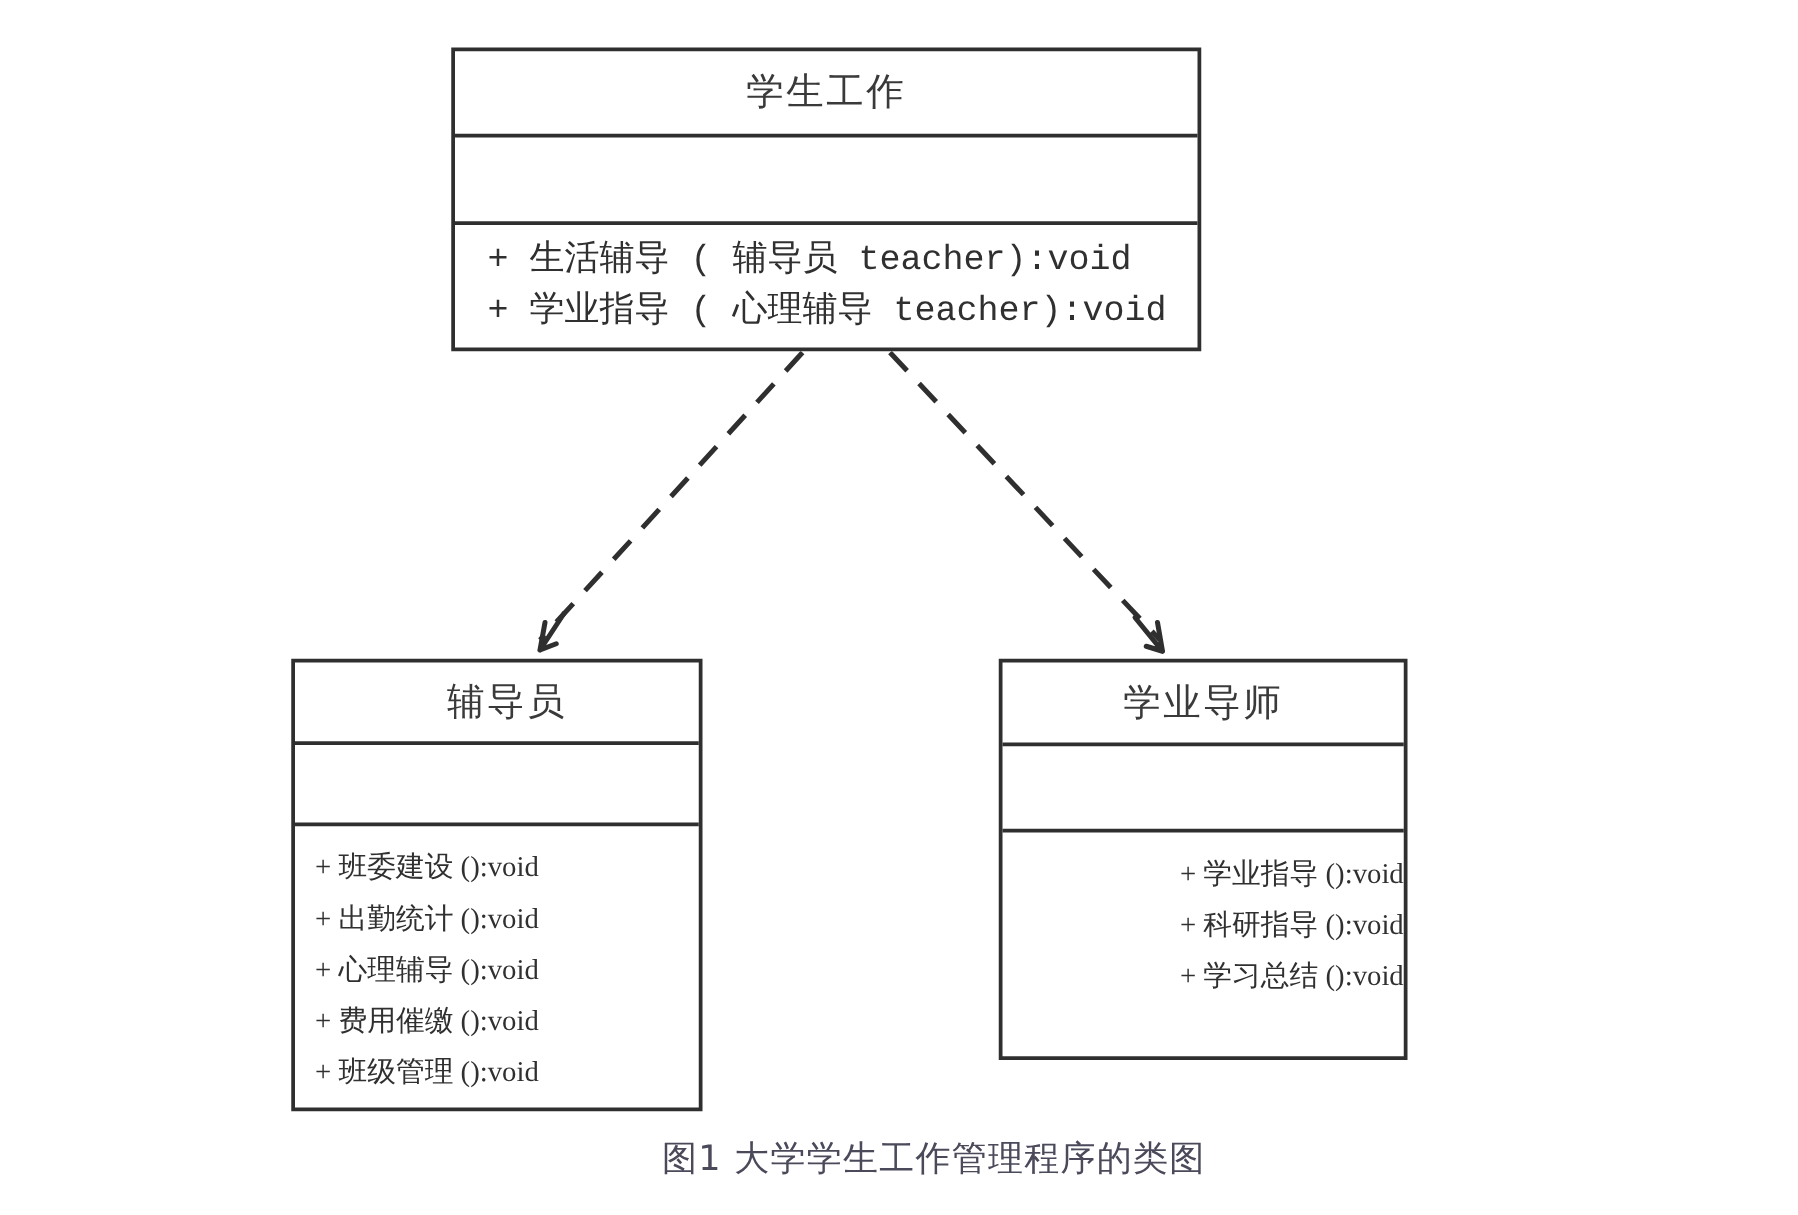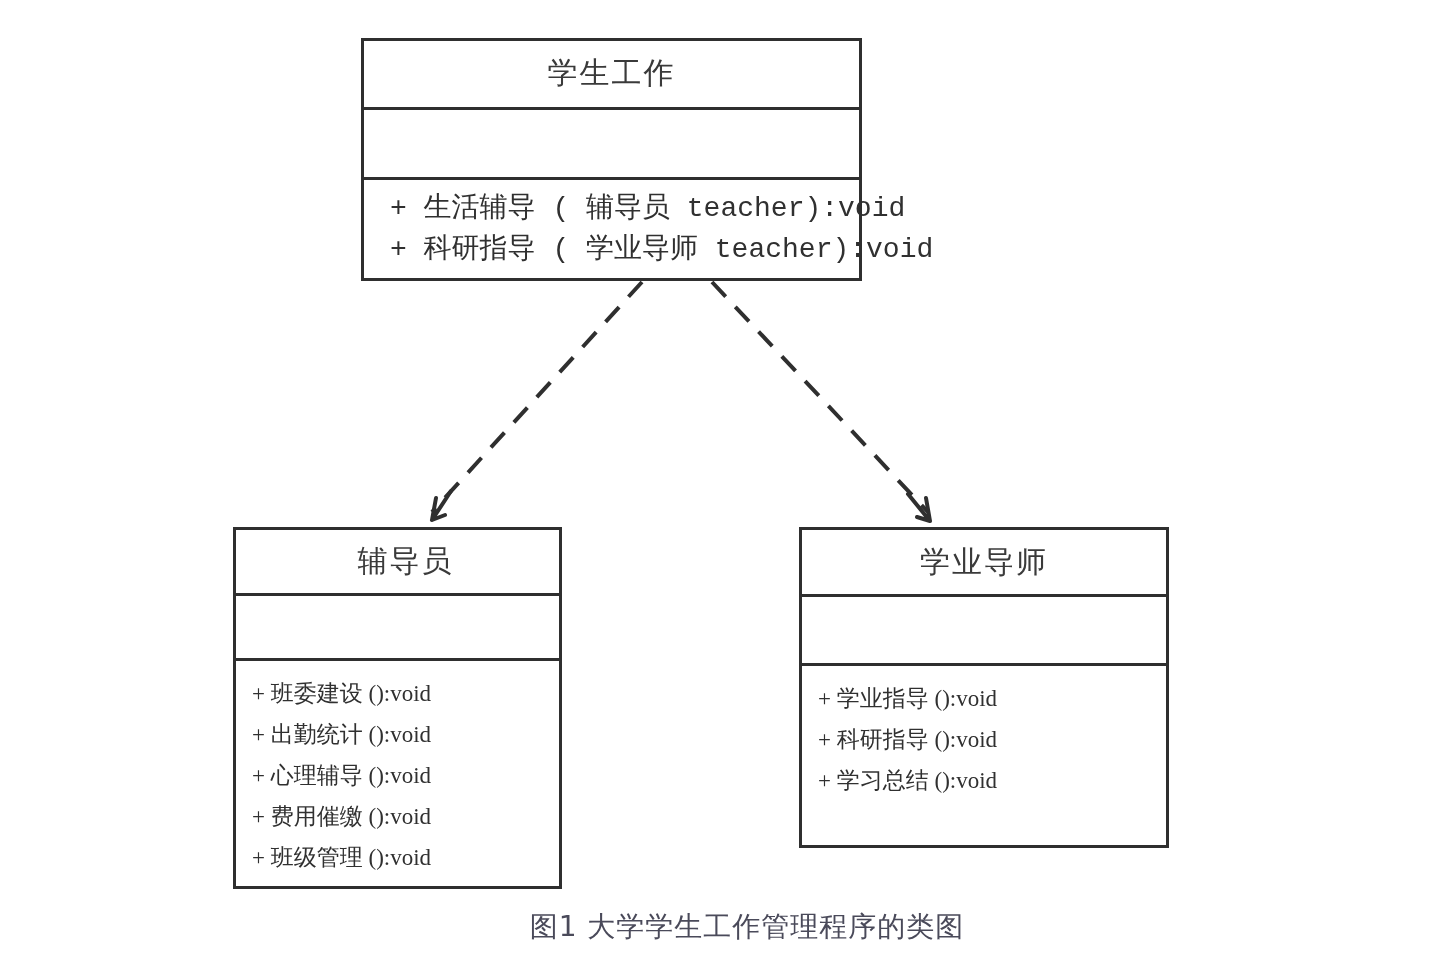--- a/index.html
+++ b/index.html
@@ -69,21 +69,21 @@
     line-height: 40px;
     white-space: nowrap;
     color: #303030;
     padding-left: 16px;
   }
 
   
   #class-student-work {
     left: 361px;
     top: 38px;
-    width: 501px;
+    width: 600px;
     height: 243px;
   }
   #class-student-work .uml-name-compartment { height: 70px; }
   #class-student-work .uml-attr-compartment { height: 72px; }
   #class-student-work .uml-op { padding-left: 26px; line-height: 41px; font-size: 28px; font-family: Liberation Mono, monospace; }
   #class-student-work .uml-op-compartment { padding-top: 8px; }
 
   
   #class-counselor {
     left: 233px;
@@ -93,22 +93,23 @@
   }
   #class-counselor .uml-name-compartment { height: 70px; padding-left: 16px; }
   #class-counselor .uml-attr-compartment { height: 68px; }
   #class-counselor .uml-op { line-height: 41px; }
   #class-counselor .uml-op-compartment { padding-top: 12px; }
 
   
   #class-academic-advisor {
     left: 799px;
     top: 527px;
-    width: 370px;
+    width: 327px;
     height: 321px;
+    text-align: right;
   }
   #class-academic-advisor .uml-name-compartment { height: 67px; }
   #class-academic-advisor .uml-attr-compartment { height: 69px; }
   #class-academic-advisor .uml-op { line-height: 41px; }
   #class-academic-advisor .uml-op-compartment { padding-top: 12px; }
 
   
   #figure-caption {
     position: absolute;
     left: 0;
@@ -142,21 +143,21 @@
     </g>
   </svg>
 
   <div class="uml-class" id="class-student-work">
     <div class="uml-name-compartment">
       <span class="uml-class-name">学生工作</span>
     </div>
     <div class="uml-attr-compartment"></div>
     <div class="uml-op-compartment">
       <div class="uml-op">+ 生活辅导 ( 辅导员 teacher):void</div>
-      <div class="uml-op">+ 科研指导 ( 学业导师 teacher):void</div>
+      <div class="uml-op">+ 学业指导 ( 心理辅导 teacher):void</div>
     </div>
   </div>
 
   <div class="uml-class" id="class-counselor">
     <div class="uml-name-compartment">
       <span class="uml-class-name">辅导员</span>
     </div>
     <div class="uml-attr-compartment"></div>
     <div class="uml-op-compartment">
       <div class="uml-op">+ 班委建设 ():void</div>

